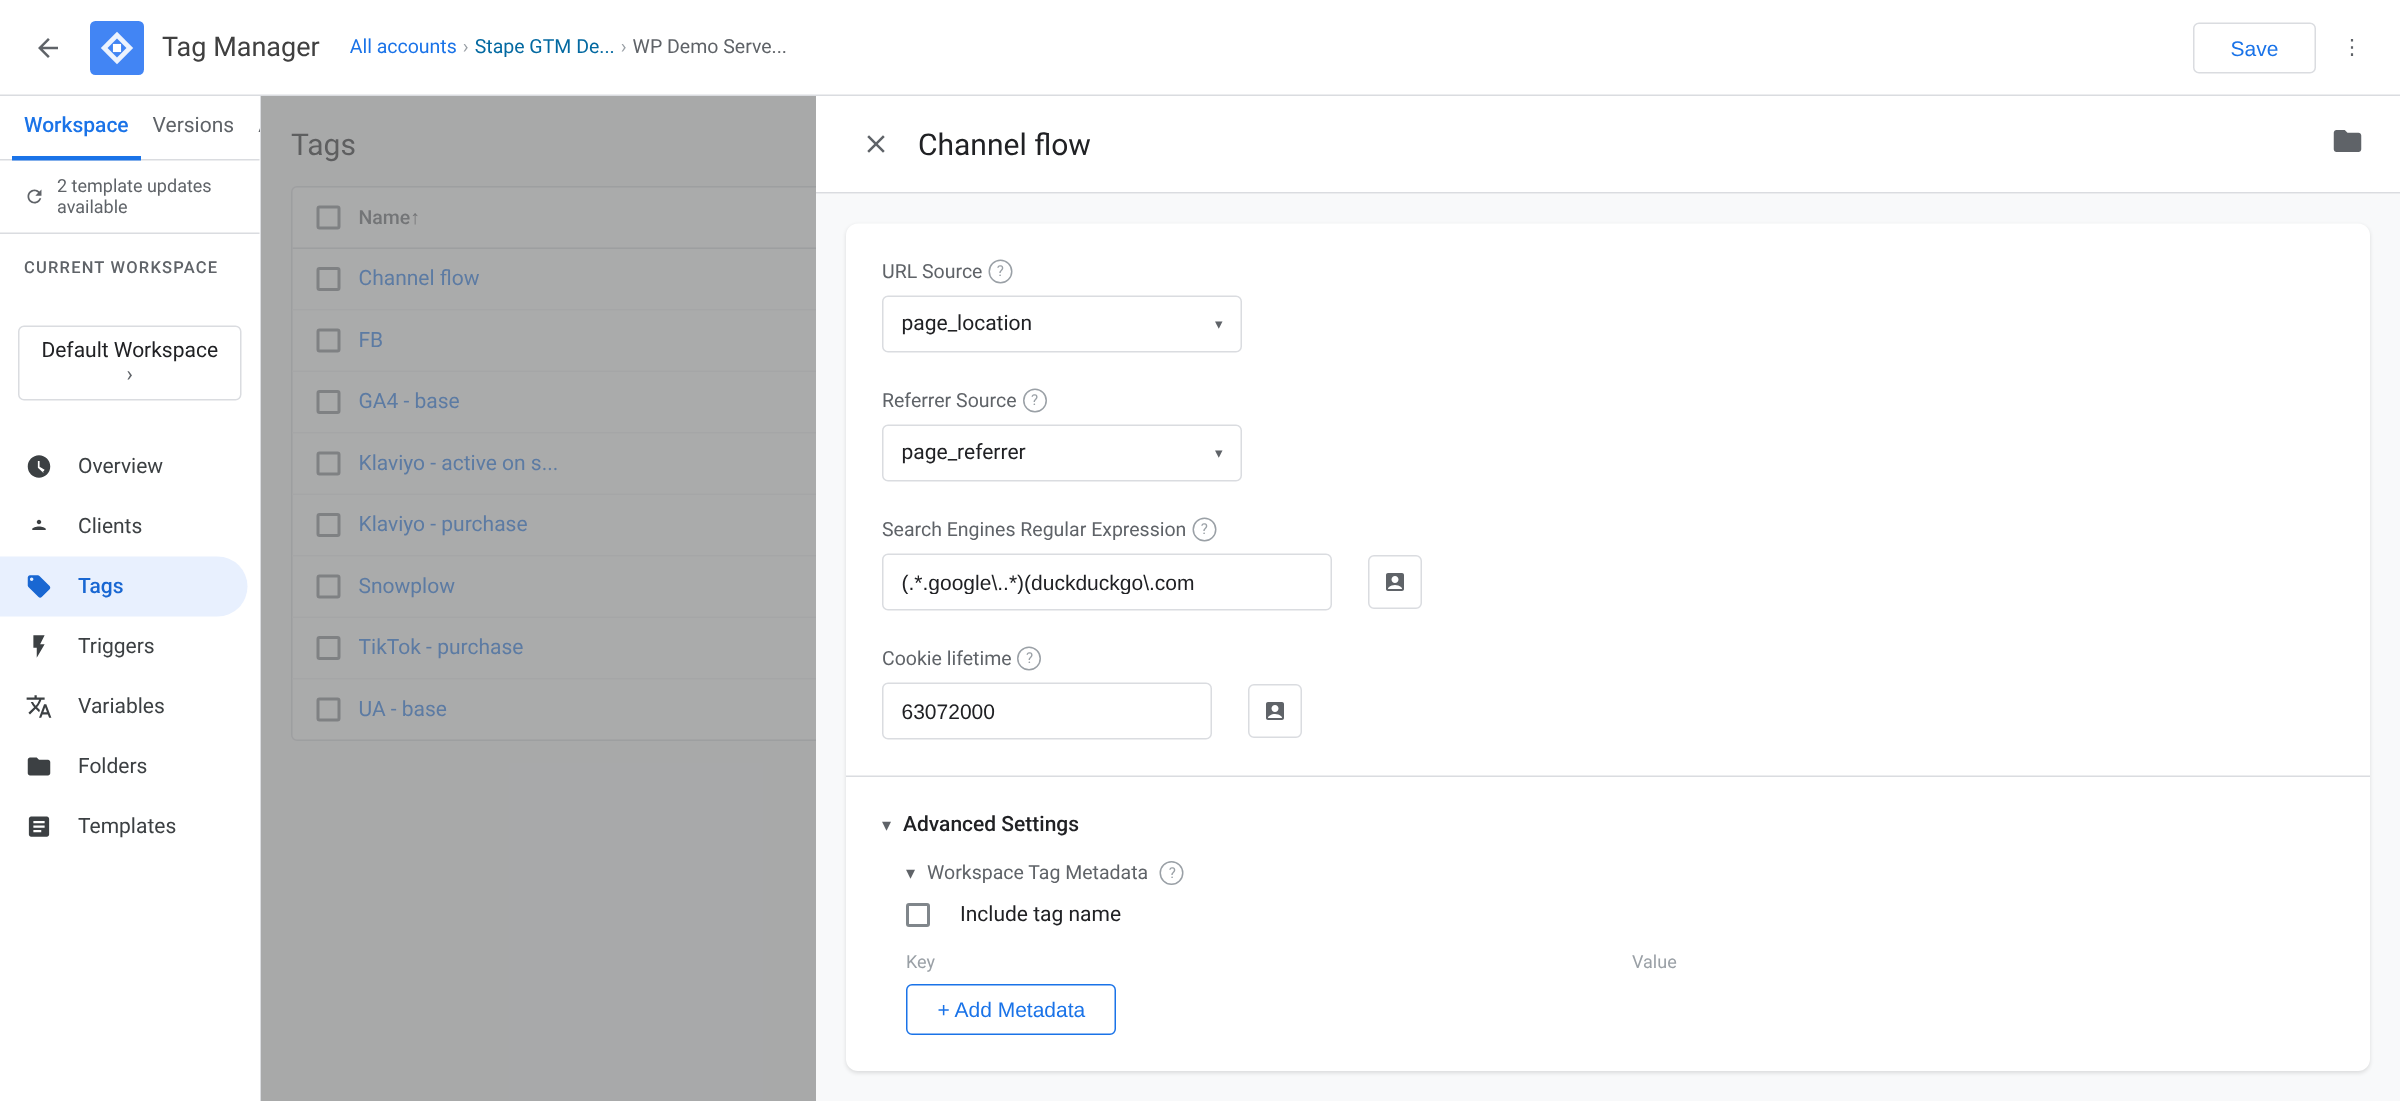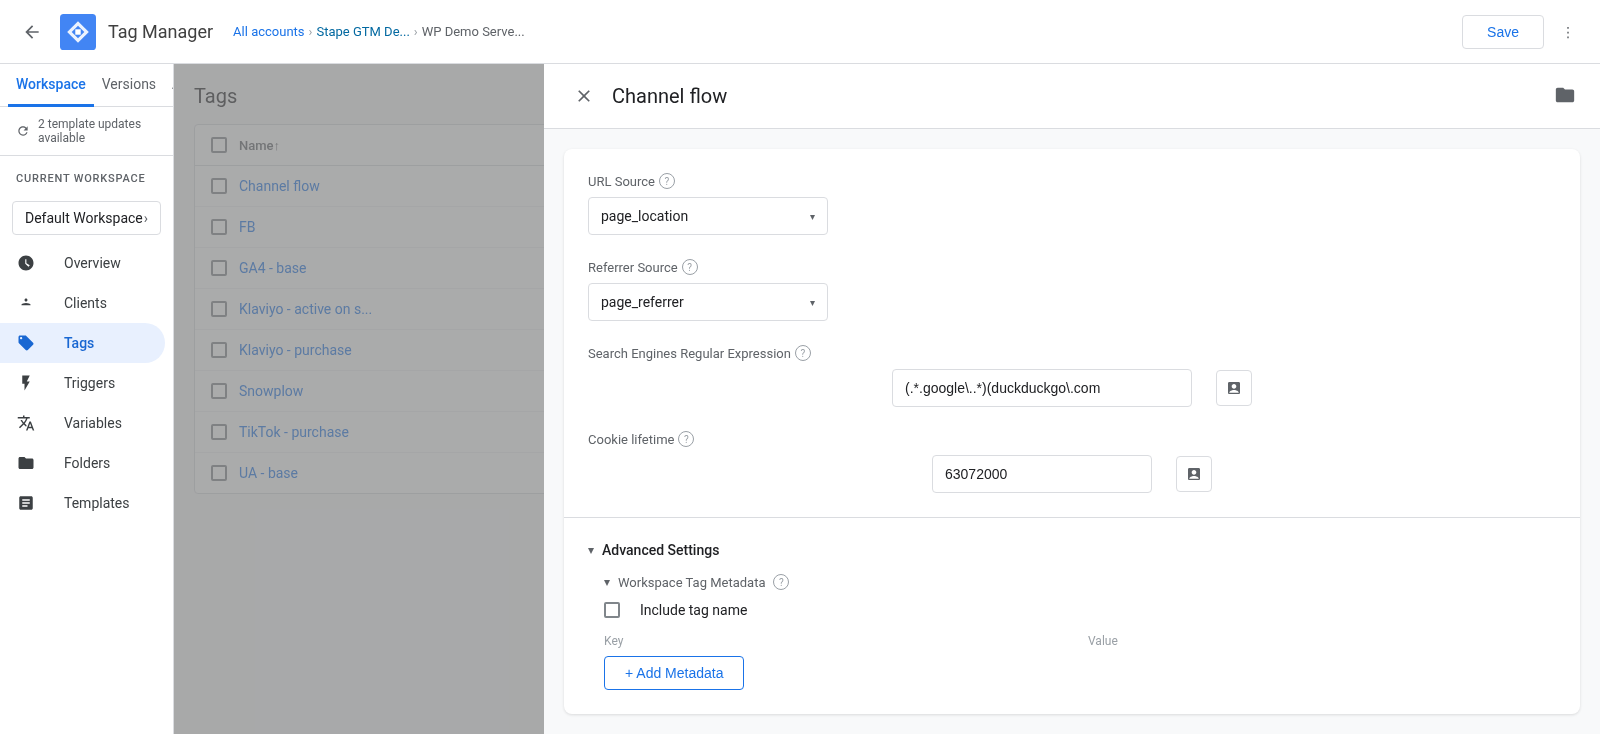--- a/index.html
+++ b/index.html
@@ -26,26 +26,26 @@
     
     .layout { display: flex; height: calc(100vh - 64px); }
 
     
     .sidebar { width: 174px; background: #fff; border-right: 1px solid #dadce0; flex-shrink: 0; overflow-y: auto; }
     .sidebar-tabs { display: flex; border-bottom: 1px solid #dadce0; padding: 0 8px; }
     .sidebar-tab { padding: 12px 8px; font-size: 14px; color: #5f6368; cursor: pointer; border-bottom: 3px solid transparent; margin-bottom: -1px; }
     .sidebar-tab.active { color: #1a73e8; border-bottom-color: #1a73e8; font-weight: 500; }
     .sidebar-section { padding: 16px 16px 8px; font-size: 11px; color: #5f6368; font-weight: 500; letter-spacing: 0.8px; text-transform: uppercase; }
     .workspace-selector {
-      margin: 8px 12px; border: 1px solid #dadce0; border-radius: 4px;
+      margin: 24px 12px; border: 1px solid #dadce0; border-radius: 4px;
       display: flex; align-items: center; justify-content: space-between;
-      padding: 8px 12px; cursor: pointer; font-size: 14px;
+      padding: 8px 12px; cursor: pointer; font-size: 14px; flex-direction: column;
     }
     .update-banner { display: flex; align-items: center; gap: 8px; padding: 10px 16px; font-size: 12px; color: #5f6368; border-bottom: 1px solid #dadce0; }
-    .nav-item { display: flex; align-items: center; gap: 28px; padding: 10px 16px; font-size: 14px; color: #3c4043; cursor: pointer; border-radius: 0 24px 24px 0; margin-right: 8px; }
+    .nav-item { display: flex; align-items: center; gap: 16px; padding: 10px 16px; font-size: 14px; color: #3c4043; cursor: pointer; border-radius: 0 24px 24px 0; margin-right: 8px; }
     .nav-item.active { background: #e8f0fe; color: #1967d2; font-weight: 500; }
     .nav-icon { width: 20px; height: 20px; display: flex; align-items: center; justify-content: center; color: inherit; flex-shrink: 0; }
 
     
     .main-content { flex: 1; overflow: auto; background: #f8f9fa; position: relative; }
     .tags-area { padding: 20px; }
     .tags-header { font-size: 20px; color: #202124; margin-bottom: 16px; }
     .tags-table { background: #fff; border: 1px solid #dadce0; border-radius: 4px; }
     .tags-table-header { display: flex; align-items: center; gap: 12px; padding: 12px 16px; border-bottom: 1px solid #dadce0; font-size: 13px; color: #5f6368; font-weight: 500; }
     .tag-row { display: flex; align-items: center; gap: 12px; padding: 12px 16px; border-bottom: 1px solid #f1f3f4; font-size: 14px; }
@@ -82,21 +82,21 @@
     .help-icon { width: 16px; height: 16px; border-radius: 50%; border: 1px solid #9aa0a6; display: inline-flex; align-items: center; justify-content: center; font-size: 10px; color: #9aa0a6; cursor: pointer; flex-shrink: 0; }
 
     .select-field {
       display: flex; align-items: center; justify-content: space-between;
       border: 1px solid #dadce0; border-radius: 4px; padding: 10px 12px;
       background: #fff; cursor: pointer; max-width: 240px;
       font-size: 14px; color: #202124;
     }
     .select-chevron { color: #5f6368; font-size: 10px; }
 
-    .input-row { display: flex; align-items: center; gap: 24px; justify-content: center; }
+    .input-row { display: flex; align-items: center; gap: 24px; }
     .text-input {
       border: 1px solid #dadce0; border-radius: 4px; padding: 10px 12px;
       font-size: 14px; color: #202124; background: #fff;
       flex: 1; max-width: 220px;
     }
     .icon-btn { width: 36px; height: 36px; border: 1px solid #dadce0; border-radius: 4px; display: flex; align-items: center; justify-content: center; cursor: pointer; color: #5f6368; background: #fff; }
 
     .divider { height: 1px; background: #dadce0; margin: 0 -24px 24px; }
 
     .section-header { display: flex; align-items: center; gap: 8px; font-size: 14px; color: #202124; font-weight: 500; margin-bottom: 16px; cursor: pointer; }

